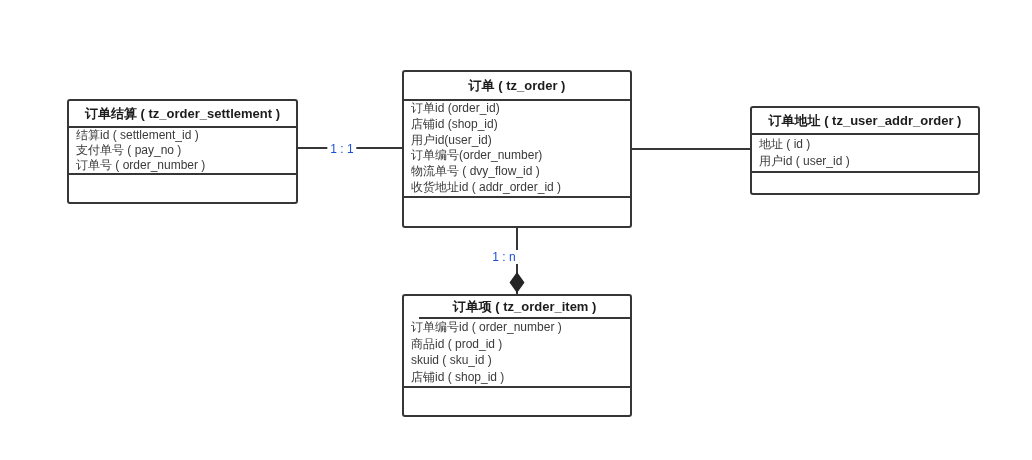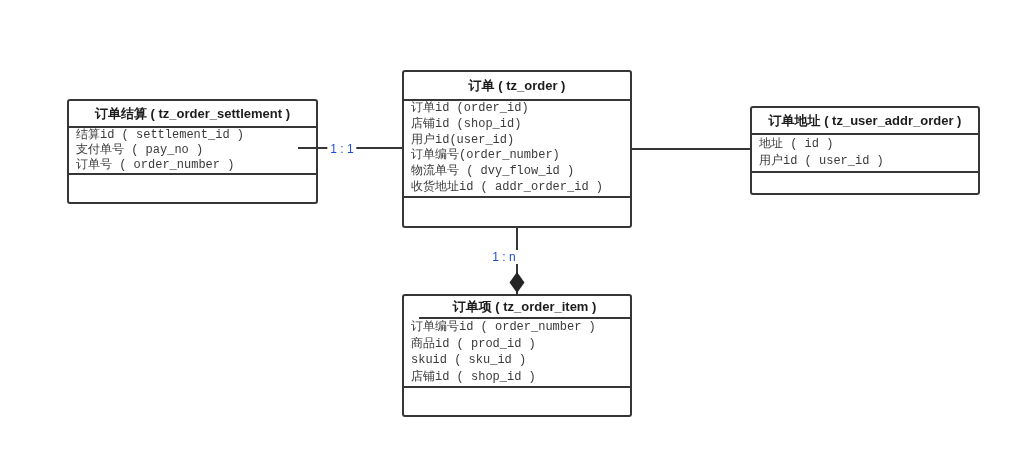--- a/index.html
+++ b/index.html
@@ -37,26 +37,25 @@
   }
   .entity-fields {
     border-bottom: 2px solid #363636;
     padding: 0 7px;
     font-size: 12px;
     overflow: hidden;
   }
   .field-row {
     white-space: nowrap;
     line-height: 16px;
-    font-family: Liberation Mono, monospace;
   }
   .entity-footer { flex: 1; }
 
   
-  #entity-settlement { left: 67px;  top: 99px;  width: 251px; height: 105px; justify-content: center; }
+  #entity-settlement { left: 67px;  top: 99px;  width: 231px; height: 105px; justify-content: center; }
   #entity-settlement .entity-header { height: 25px; }
   #entity-settlement .entity-fields { height: 45px; }
   #entity-settlement .field-row { line-height: 15px; }
 
   #entity-order { left: 402px; top: 70px;  width: 230px; height: 158px; }
   #entity-order .entity-header { height: 27px; }
   #entity-order .entity-fields { height: 95px; }
   #entity-order .field-row { line-height: 15.8px; }
 
   #entity-addr { left: 750px; top: 106px; width: 230px; height: 89px; }

